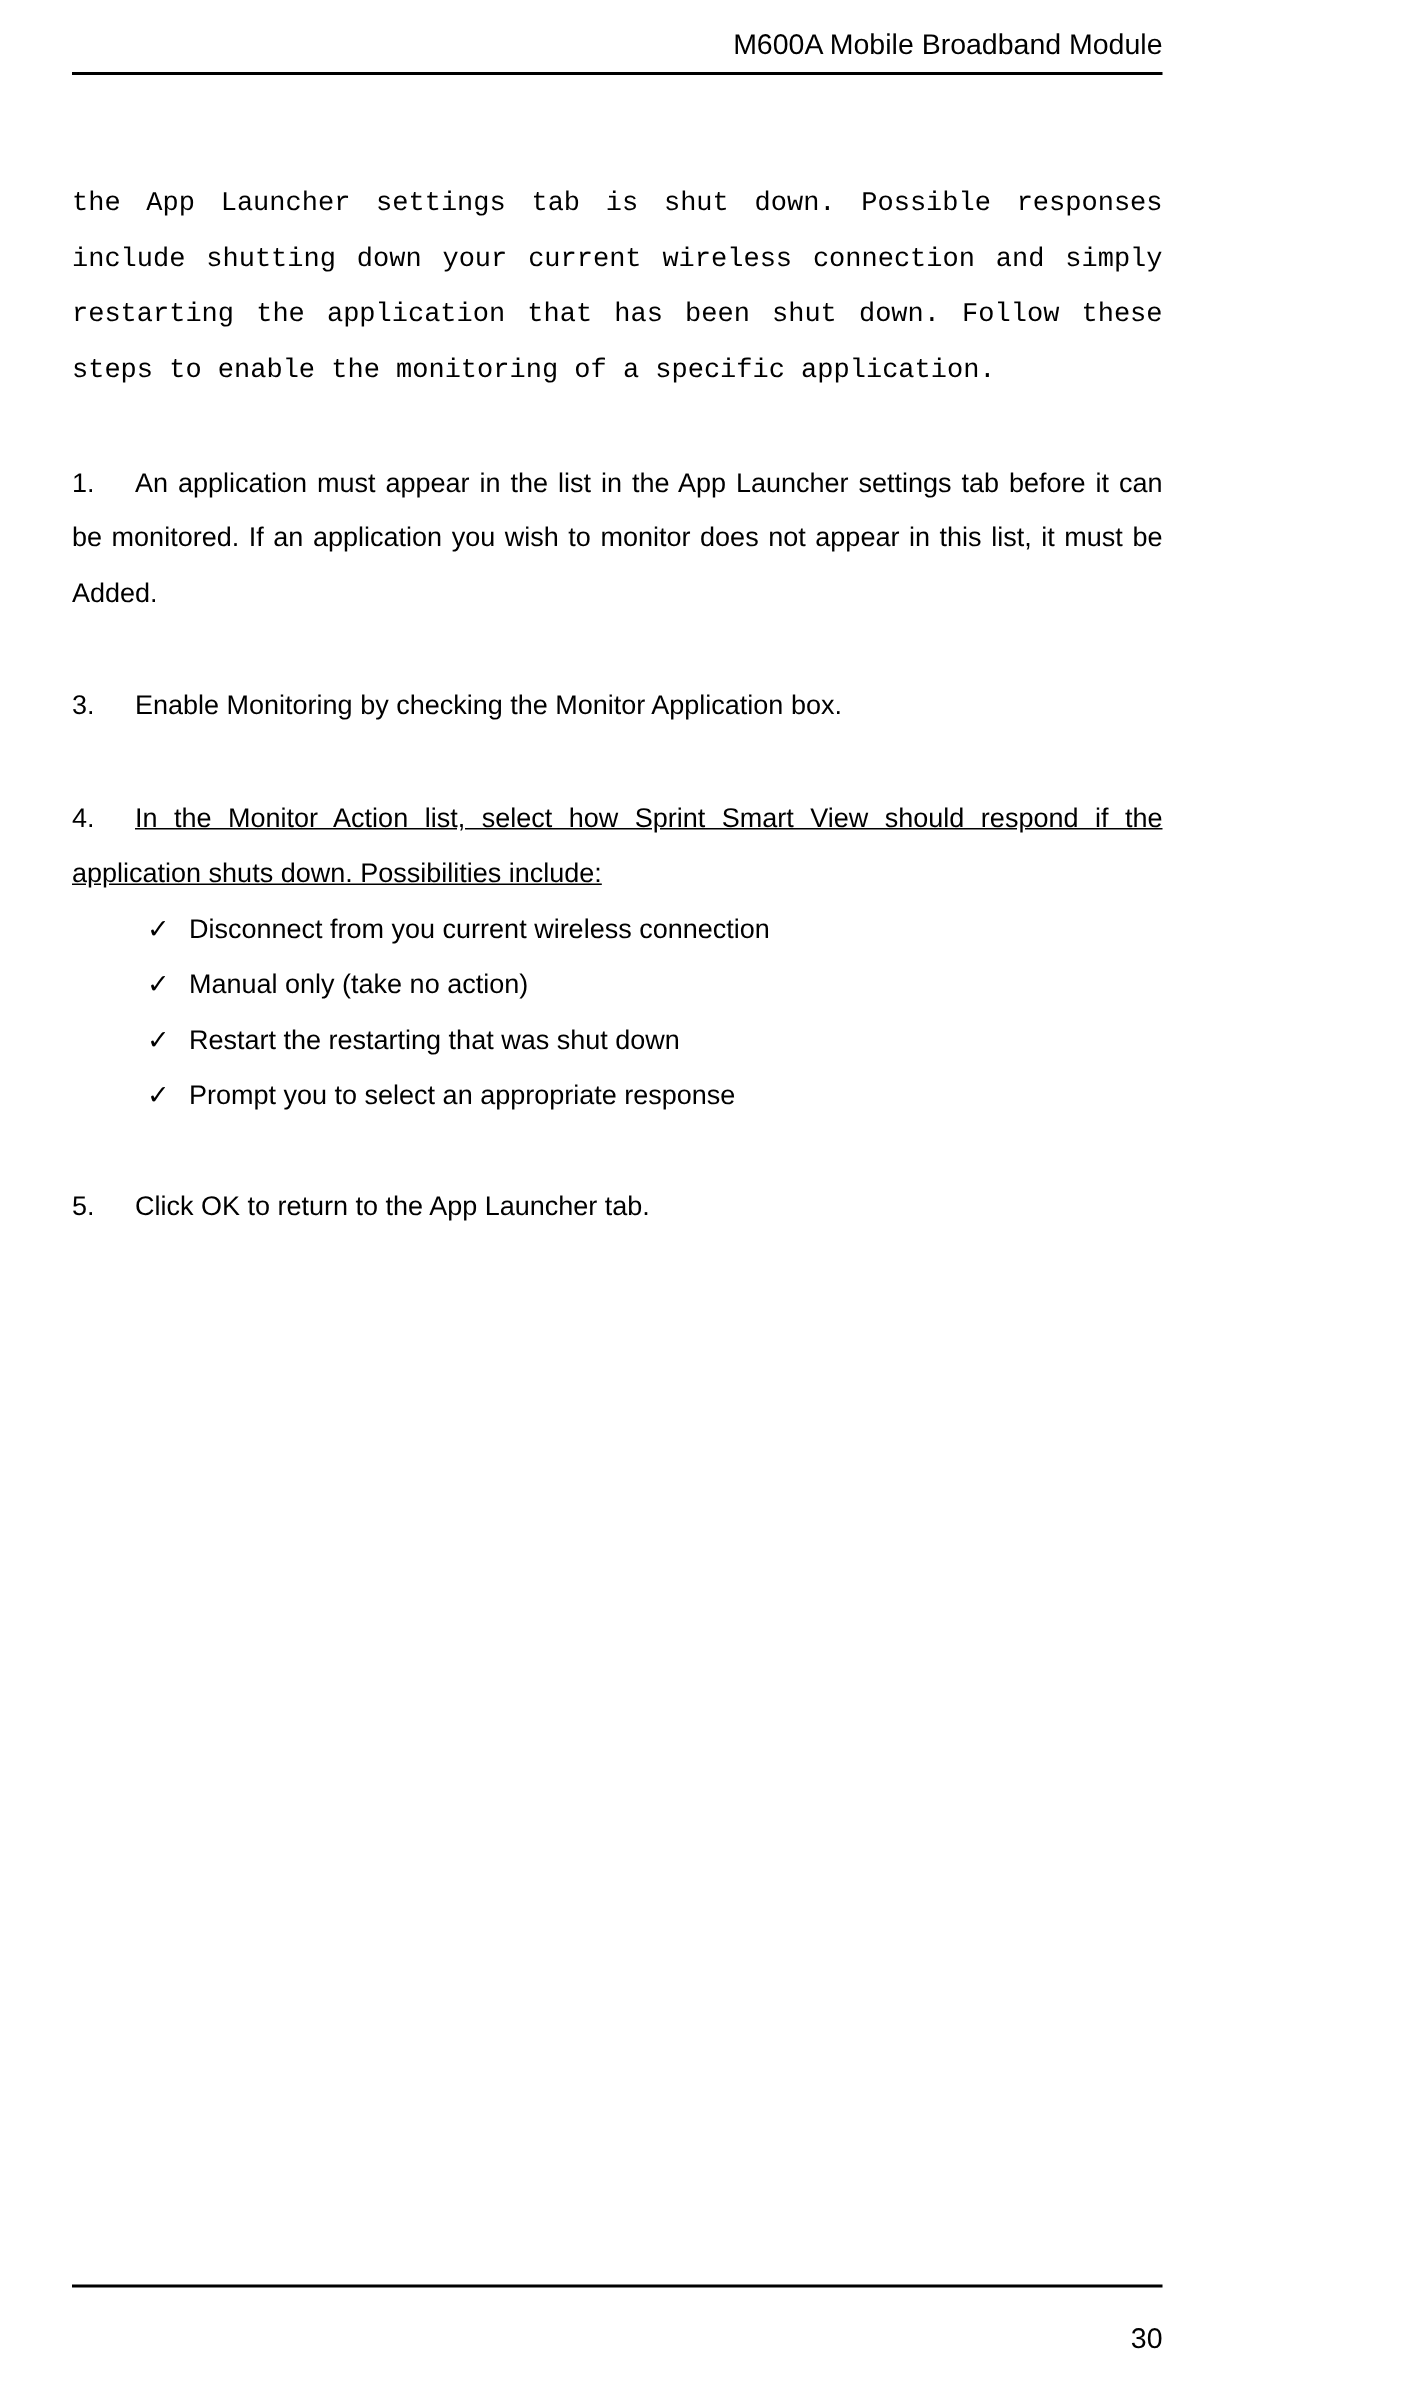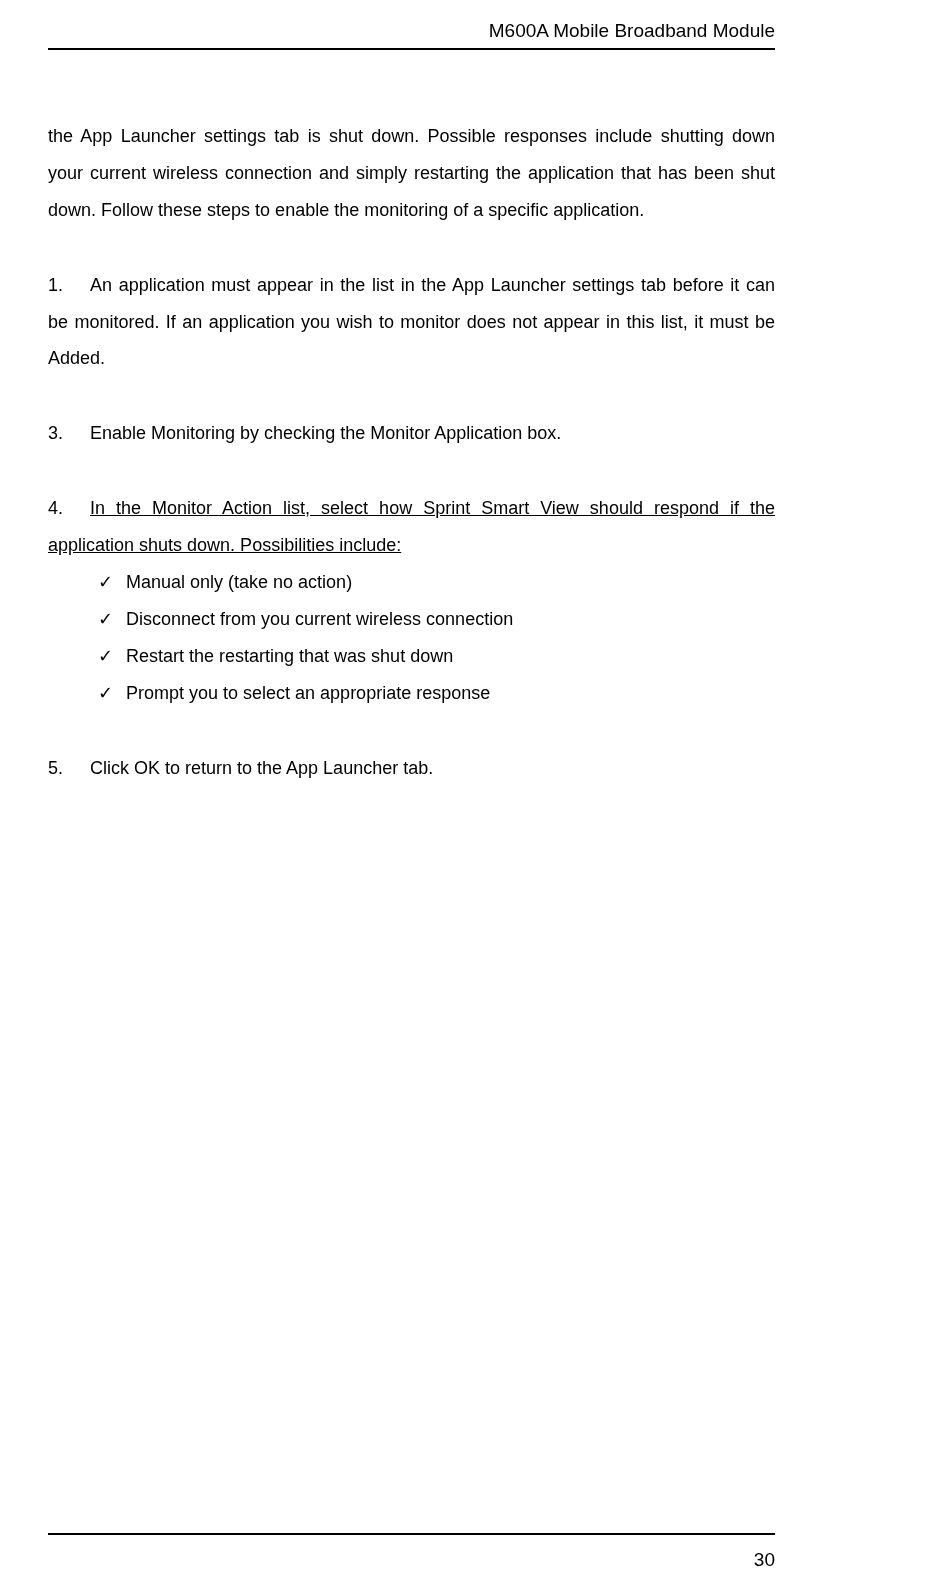--- a/index.html
+++ b/index.html
@@ -26,20 +26,21 @@
     border-bottom: 2px solid #000;
     margin-bottom: 68px;
   }
   .body-text {
     line-height: 2.05;
   }
   .intro {
     text-align: justify;
     text-justify: inter-word;
     margin-bottom: 38px;
+    font-family: Liberation Mono, monospace;
   }
   .step {
     text-align: justify;
     text-justify: inter-word;
     margin-bottom: 38px;
   }
   .step-num {
     display: inline-block;
     width: 42px;
   }
@@ -57,21 +58,21 @@
     width: 28px;
     font-weight: normal;
   }
   .footer {
     position: absolute;
     bottom: 25px;
     left: 48px;
     right: 48px;
     border-top: 2px solid #000;
     text-align: right;
-    padding-top: 14px;
+    padding-top: 24px;
     font-size: 19px;
   }
 </style>
 </head>
 <body>
 
 <div class="page">
 
   <div class="header">
     <span>M600A Mobile Broadband Module</span>
@@ -90,22 +91,22 @@
 
     <div class="step">
       <span class="step-num">3.</span><span>Enable Monitoring by checking the Monitor Application box.</span>
     </div>
 
     <div class="step" style="margin-bottom:0;text-decoration:underline;">
       <span class="step-num">4.</span><span>In the Monitor Action list, select how Sprint Smart View should respond if the application shuts down. Possibilities include:</span>
     </div>
 
     <ul class="check-list">
+      <li><span>Disconnect from you current wireless connection</span></li>
       <li><span>Manual only (take no action)</span></li>
-      <li><span>Disconnect from you current wireless connection</span></li>
       <li><span>Restart the restarting that was shut down</span></li>
       <li><span>Prompt you to select an appropriate response</span></li>
     </ul>
 
     <div style="height:38px;"></div>
 
     <div class="step">
       <span class="step-num">5.</span><span>Click OK to return to the App Launcher tab.</span>
     </div>
 

